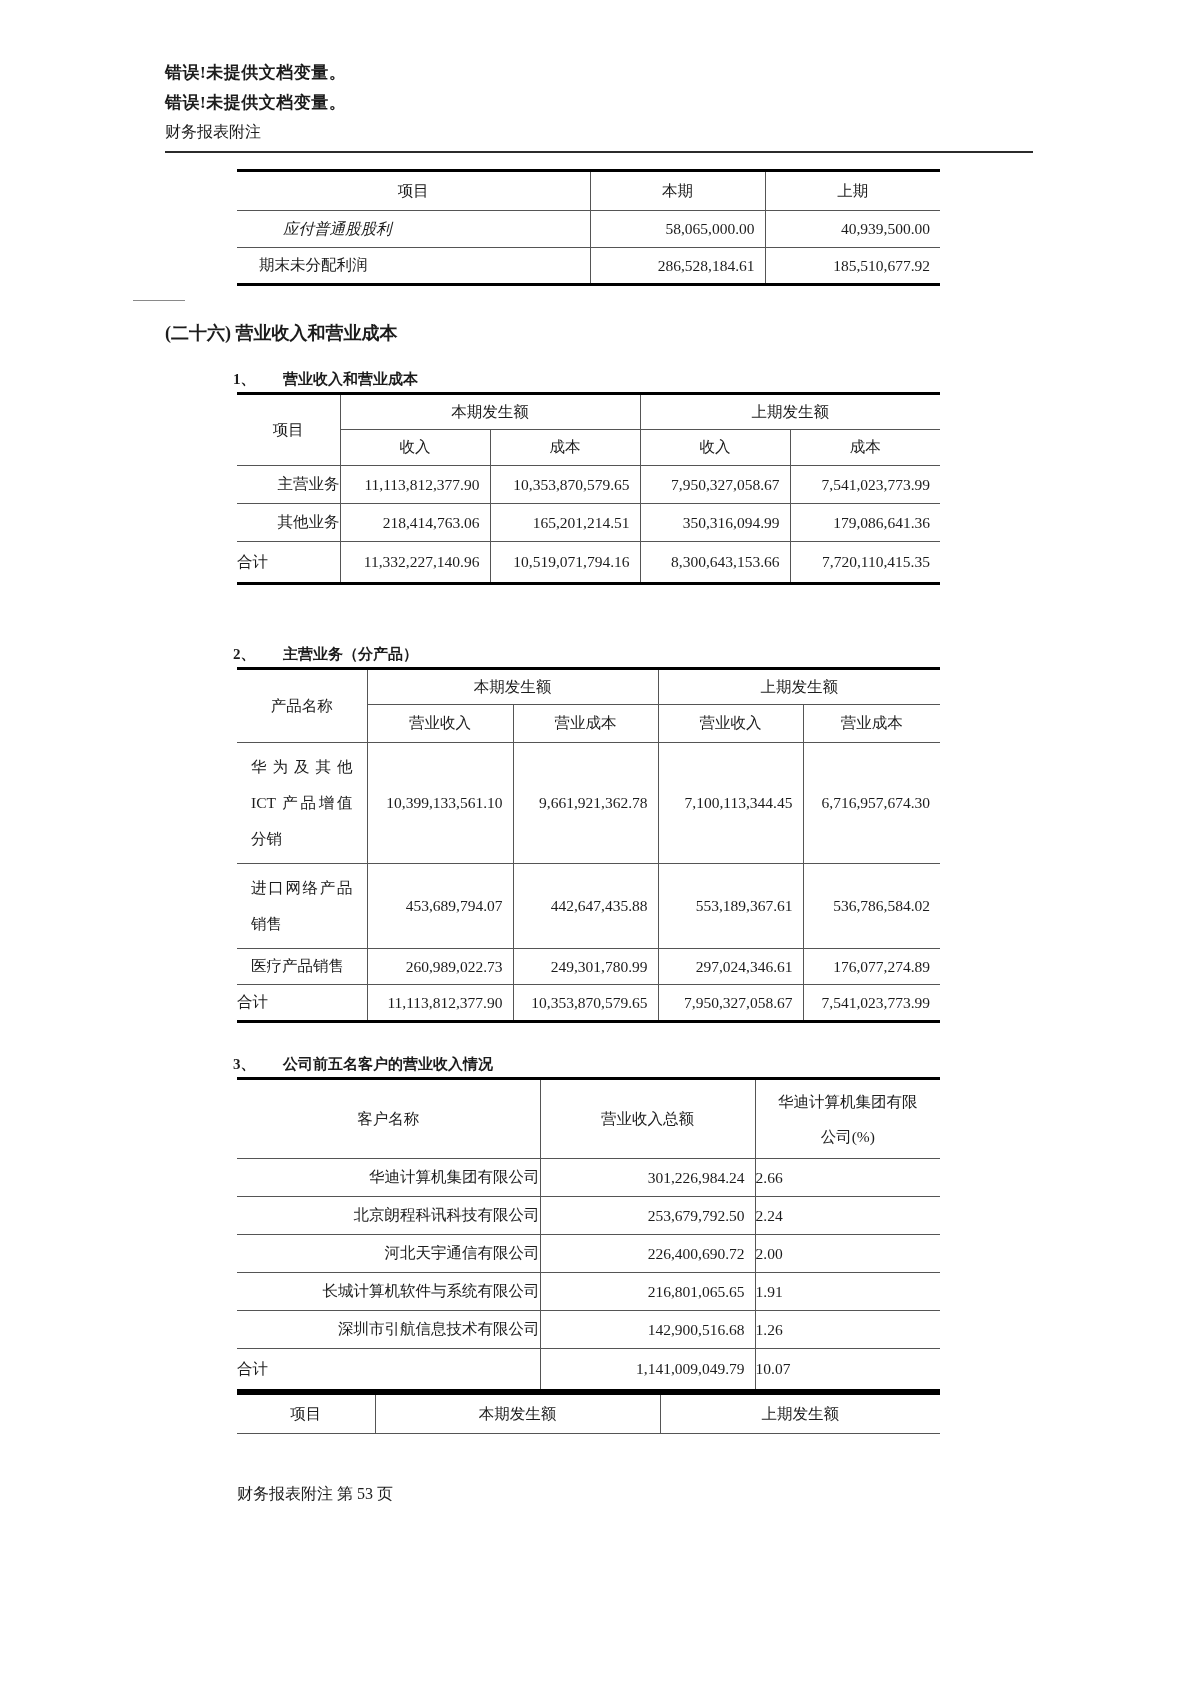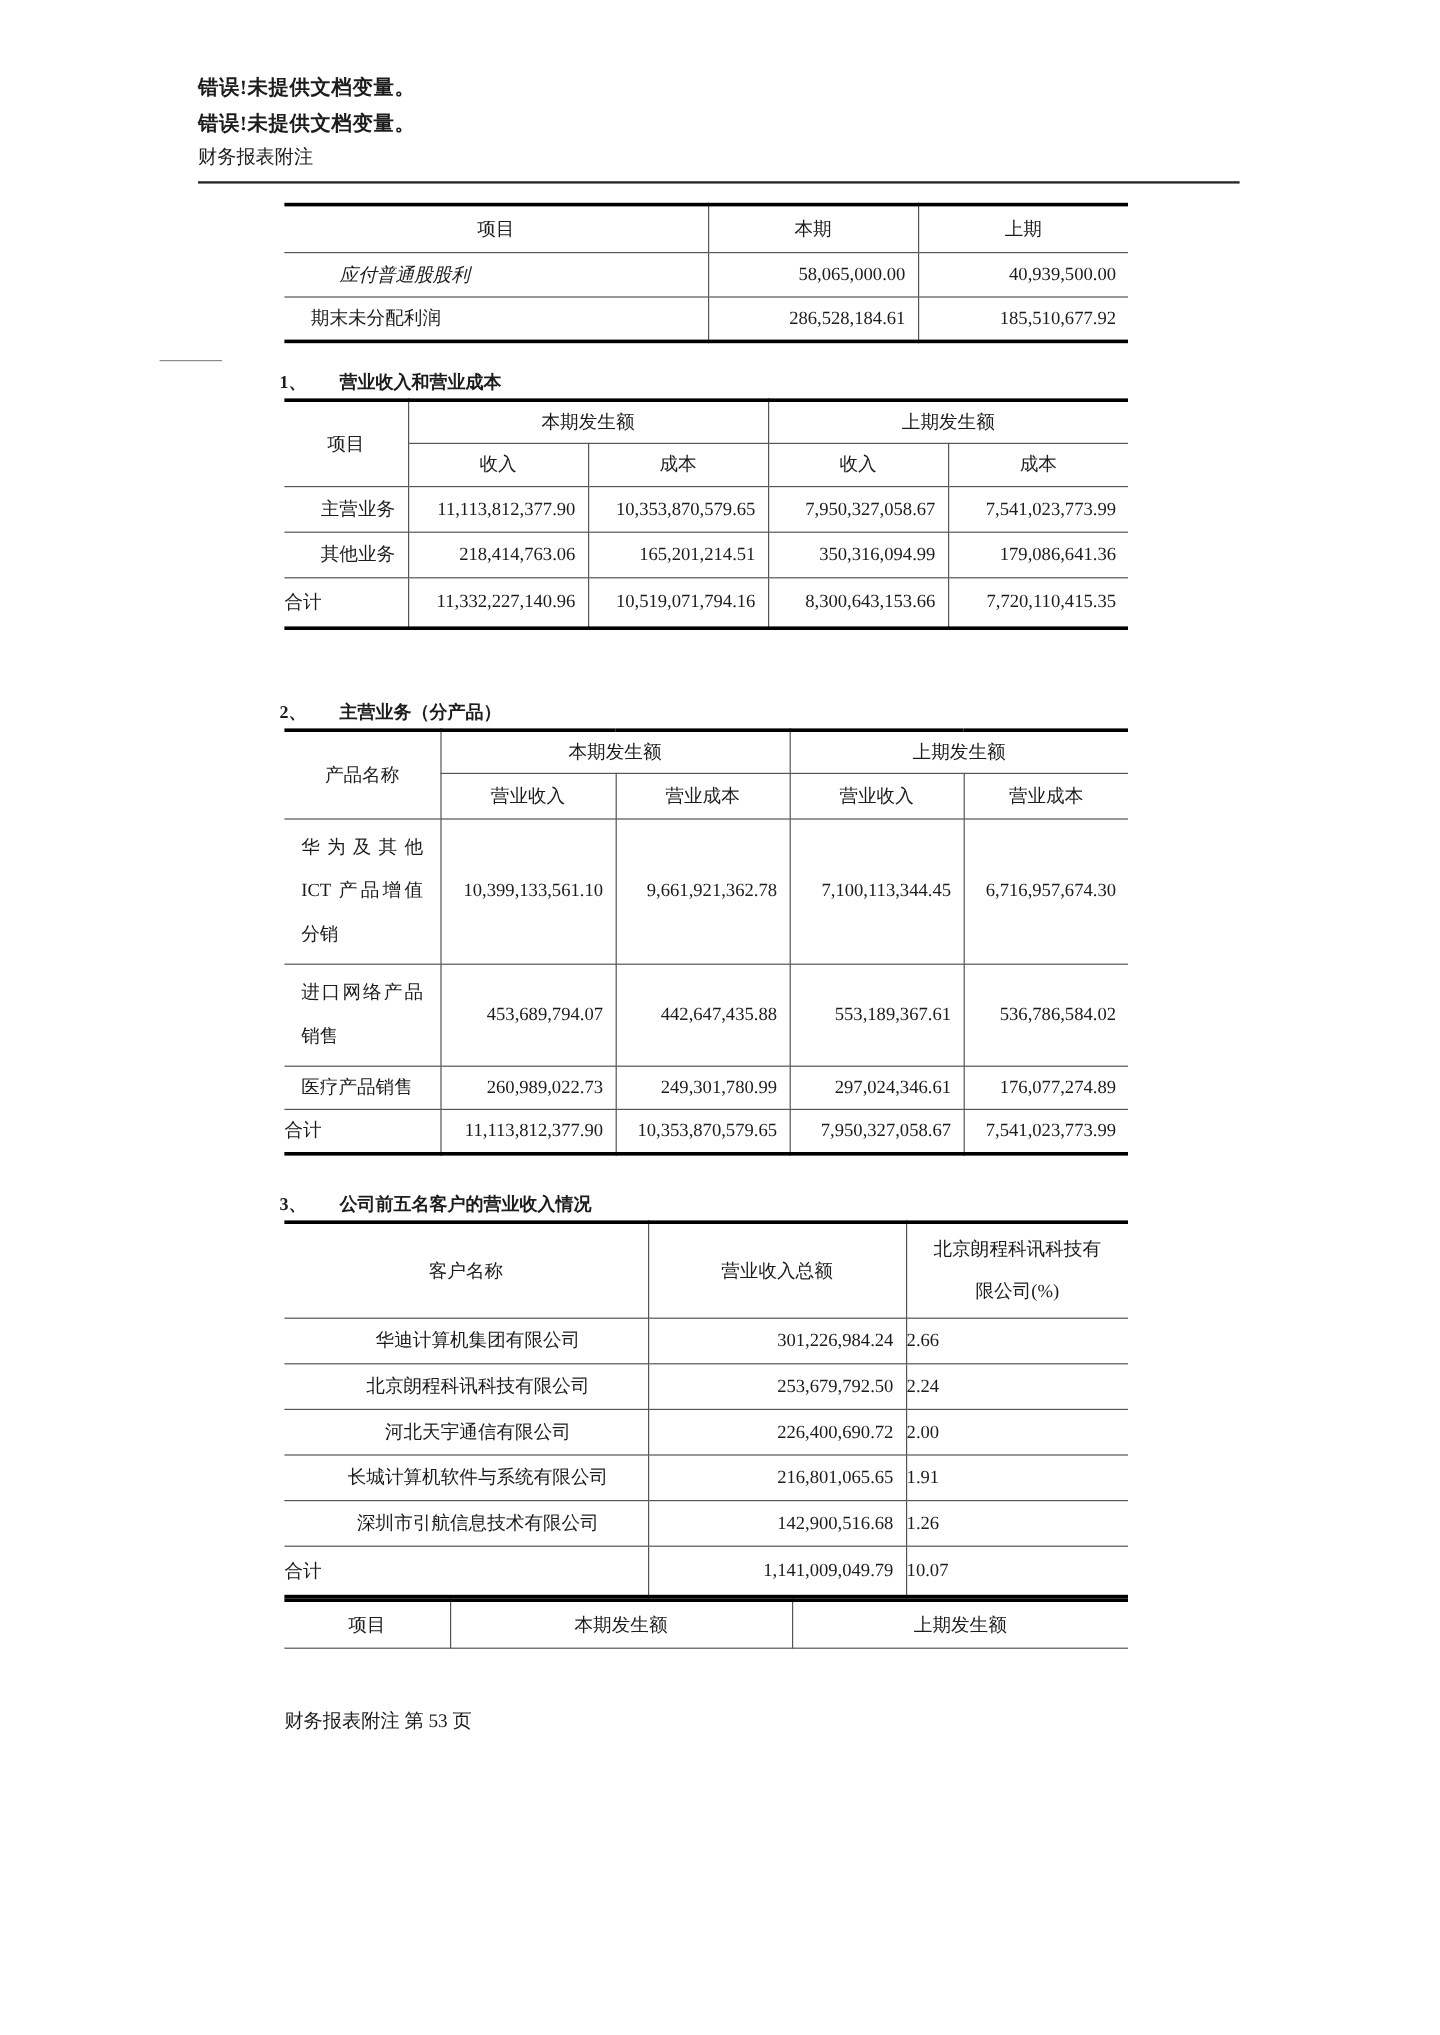--- a/index.html
+++ b/index.html
@@ -50,21 +50,21 @@
     border:1px solid #555;
     font-weight:normal; padding:0;
     vertical-align:middle;
     overflow:hidden;
   }
   table.fin tr > *:first-child { border-left:none; }
   table.fin tr > *:last-child  { border-right:none; }
 
   .c   { }
   .num { text-align:right; padding-right:10px !important; }
-  .itm { text-align:center;  padding-left:20px !important; }
+  .itm { text-align:right;  padding-left:20px !important; }
   .ind-lg { text-align:left; padding-left:46px !important;font-style:italic; }
   .ind-sm { text-align:left; padding-left:22px !important; }
   .prod {
     text-align:justify; padding:6px 14px !important;
     line-height:36px; vertical-align:middle;
   }
   .wrapc { padding:4px 17px !important; line-height:35px; }
 
   .h40 { height:40px; } .h37 { height:37px; } .h36 { height:36px; }
   .h38 { height:38px; } .h42 { height:42px; } .h74 { height:74px; }
@@ -108,20 +108,21 @@
         <td class="num">40,939,500.00</td>
       </tr>
       <tr class="h37">
         <td class="ind-sm">期末未分配利润</td>
         <td class="num">286,528,184.61</td>
         <td class="num">185,510,677.92</td>
       </tr>
     </tbody>
       </table>
 
+    <div class="section-title">(二十六) 营业收入和营业成本</div>
 
     <div class="sub-heading">
       <span class="no">1、</span><span>营业收入和营业成本</span>
     </div>
     <table class="fin">
       <colgroup>
           <col style="width:103px">
           <col style="width:150px">
           <col style="width:150px">
           <col style="width:150px">
@@ -223,21 +224,21 @@
     <table class="fin">
       <colgroup>
           <col style="width:303px">
           <col style="width:215px">
           <col style="width:185px">
         </colgroup>
       <tbody>
           <tr class="h75">
         <th class="c">客户名称</th>
         <th class="c">营业收入总额</th>
-        <th class="c wrapc">北京朗程科讯科技有限公司(%)</th>
+        <th class="c wrapc">华迪计算机集团有限公司(%)</th>
       </tr>
       <tr class="h38">
         <td class="itm">华迪计算机集团有限公司</td>
         <td class="num">301,226,984.24</td>
         <td class="c">2.66</td>
       </tr>
       <tr class="h38">
         <td class="itm">北京朗程科讯科技有限公司</td>
         <td class="num">253,679,792.50</td>
         <td class="c">2.24</td>

